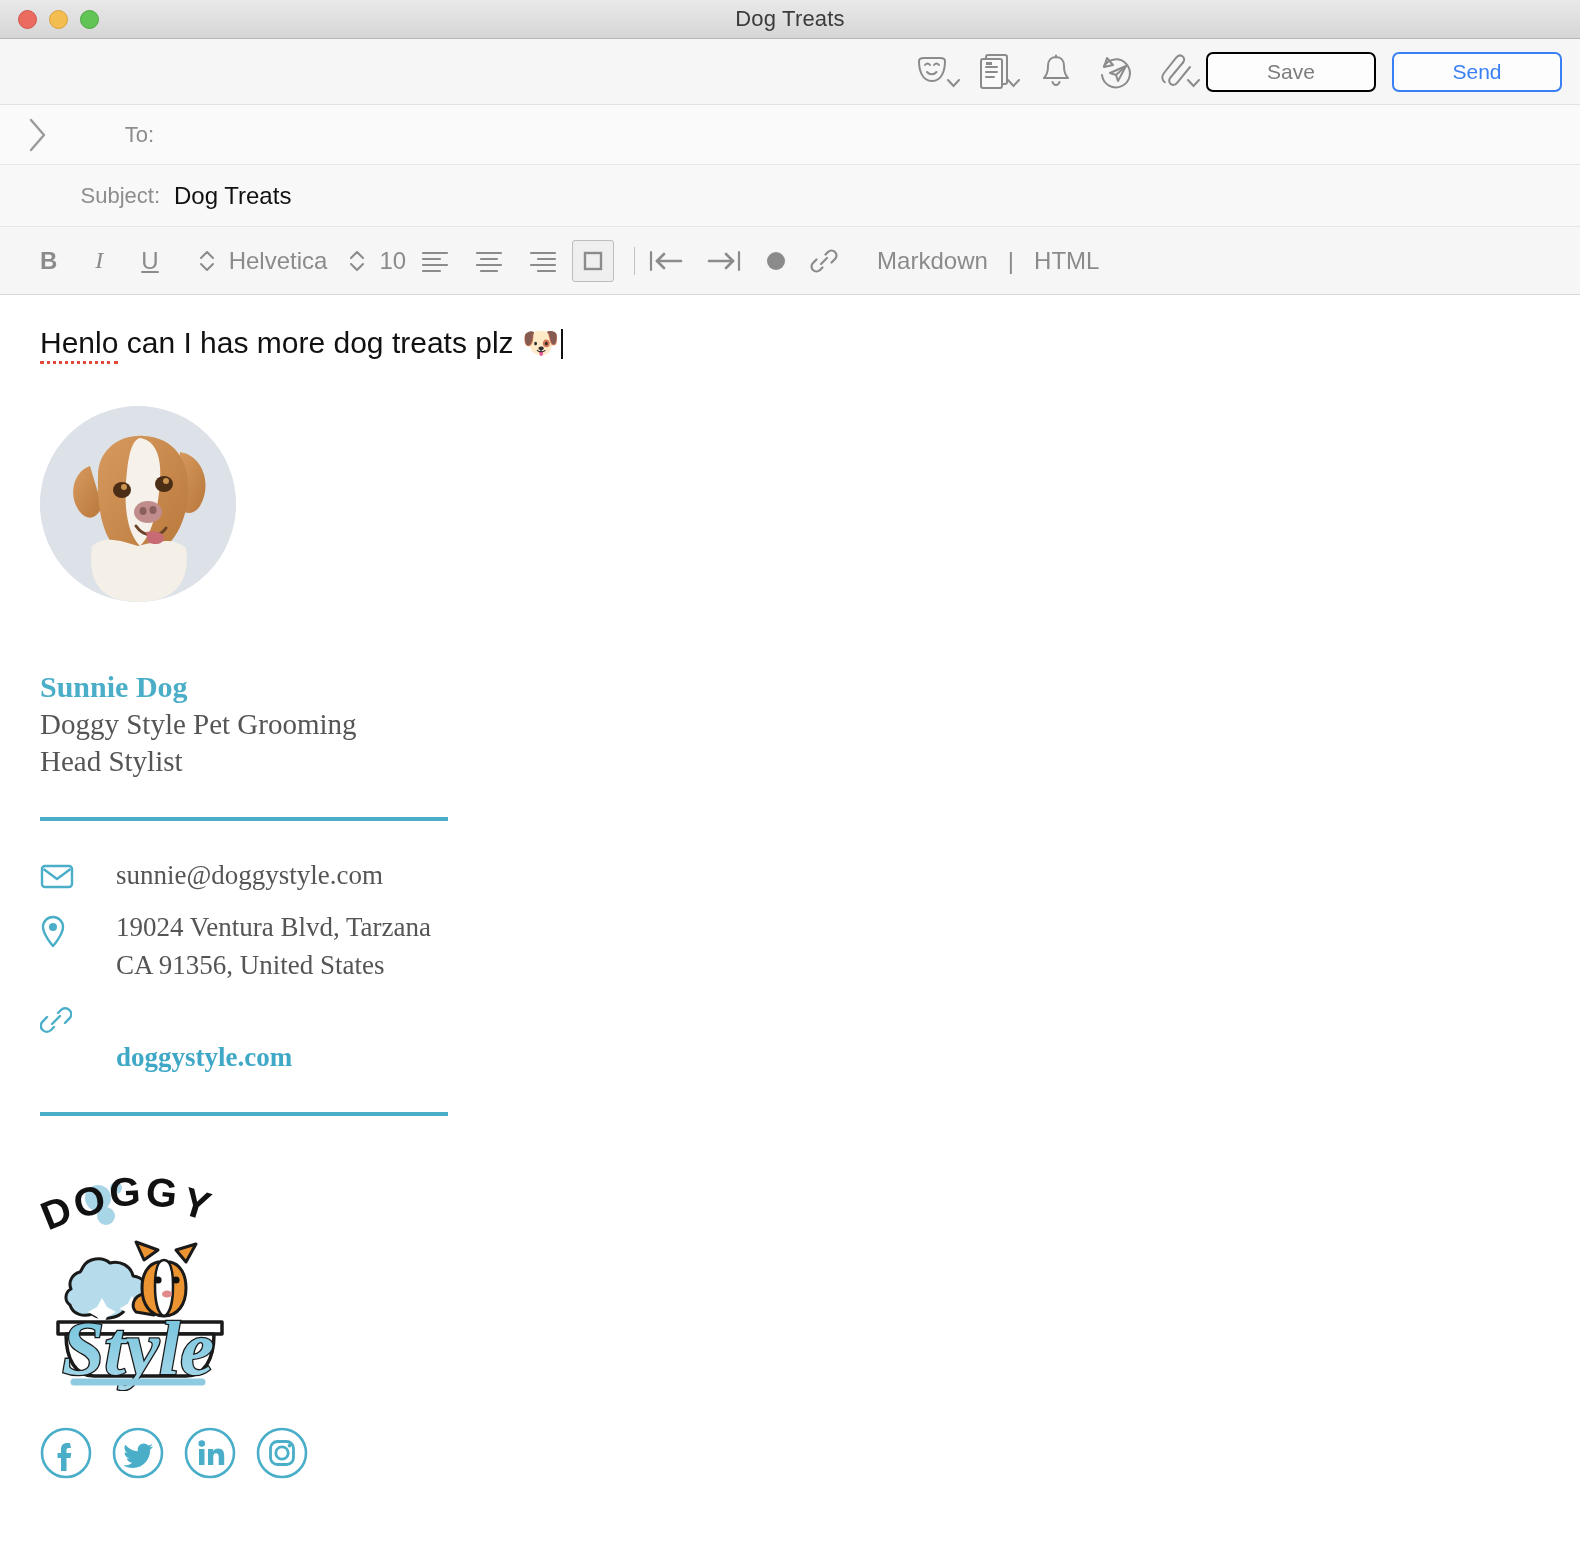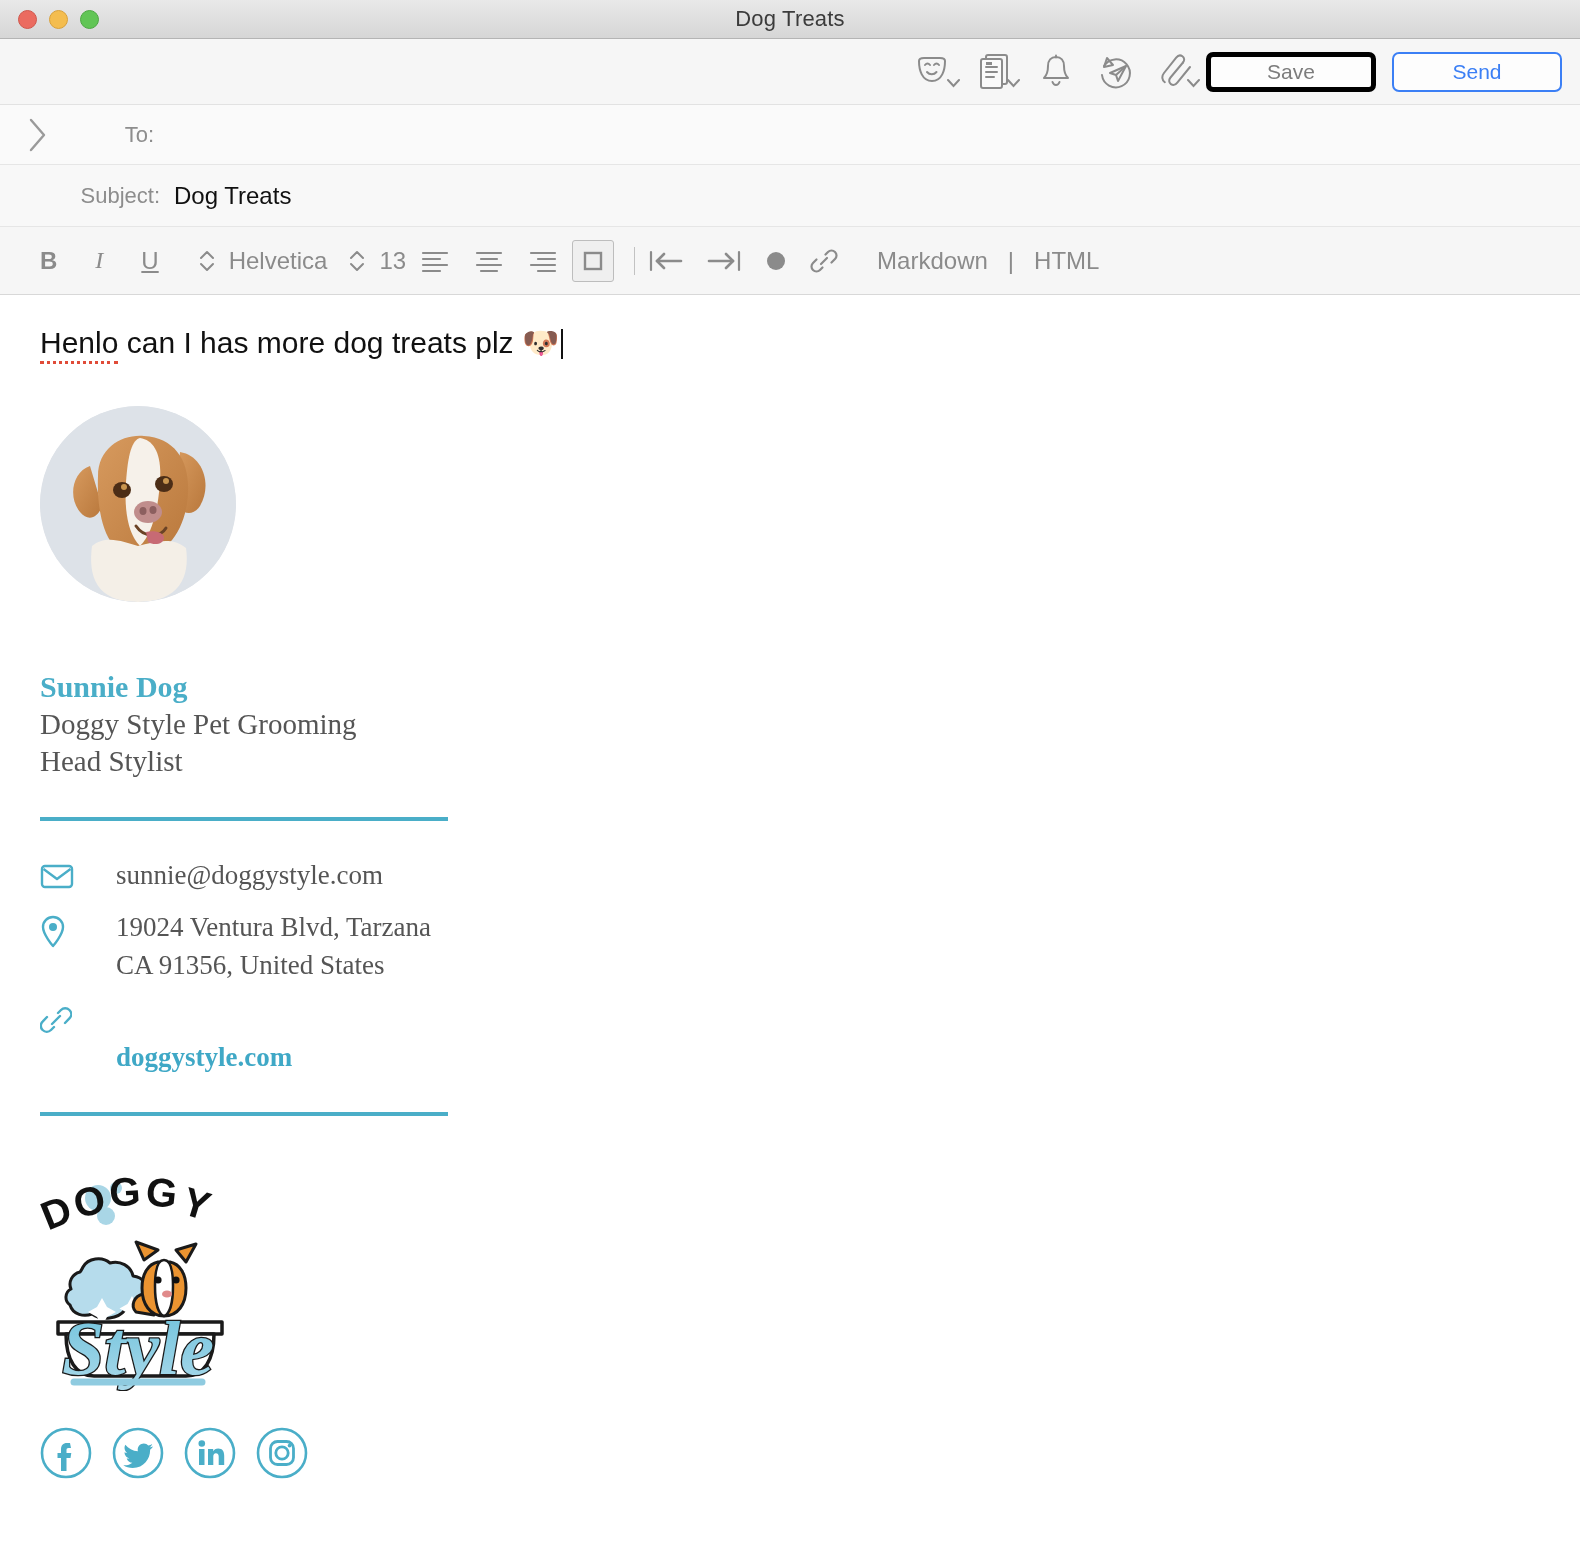--- a/index.html
+++ b/index.html
@@ -41,21 +41,21 @@
     display: flex; align-items: center; justify-content: center;
     position: relative;
   }
   .tb-icon svg { display: block; }
   .tb-chevron { position: absolute; right: 6px; bottom: 8px; }
   .btn {
     height: 40px; width: 170px; border-radius: 7px;
     display: flex; align-items: center; justify-content: center;
     font-size: 21px; background: #fdfdfd;
   }
-  .btn.save { border: 5px solid #000000; color: #7c7c7c; }
+  .btn.save { border: 2px solid #000000; color: #7c7c7c; }
   .btn.send { border: 2px solid #3b7ff5; color: #3b7ff5; margin-left: 16px; }
 
   
   .field-row {
     height: 60px; display: flex; align-items: center;
     background: #fafafa; border-bottom: 1px solid #e6e6e6;
   }
   .field-row.subject { height: 62px; background: #f8f8f8; }
   .expander { width: 76px; display: flex; align-items: center; justify-content: center; }
   .field-label {
@@ -228,21 +228,21 @@
   <div class="fb fb-text">Helvetica</div>
   <div class="gap-s"></div>
 
   <div class="stepper">
     <svg width="20" height="28" viewBox="0 0 20 28">
       <path d="M4 11l6-6 6 6" fill="none" stroke="#8b8b8b" stroke-width="2" stroke-linecap="round" stroke-linejoin="round"></path>
       <path d="M4 17l6 6 6-6" fill="none" stroke="#8b8b8b" stroke-width="2" stroke-linecap="round" stroke-linejoin="round"></path>
     </svg>
   </div>
   <div class="gap-xs"></div>
-  <div class="fb fb-text">13</div>
+  <div class="fb fb-text">10</div>
   <div class="gap-xs"></div>
 
   <div class="fb">
     <svg width="34" height="30" viewBox="0 0 34 30">
       <path d="M5 7h24M5 13h17M5 19h24M5 25h17" stroke="#8b8b8b" stroke-width="2.2" stroke-linecap="round"></path>
     </svg>
   </div>
   <div class="gap-s"></div>
   <div class="fb">
     <svg width="34" height="30" viewBox="0 0 34 30">

